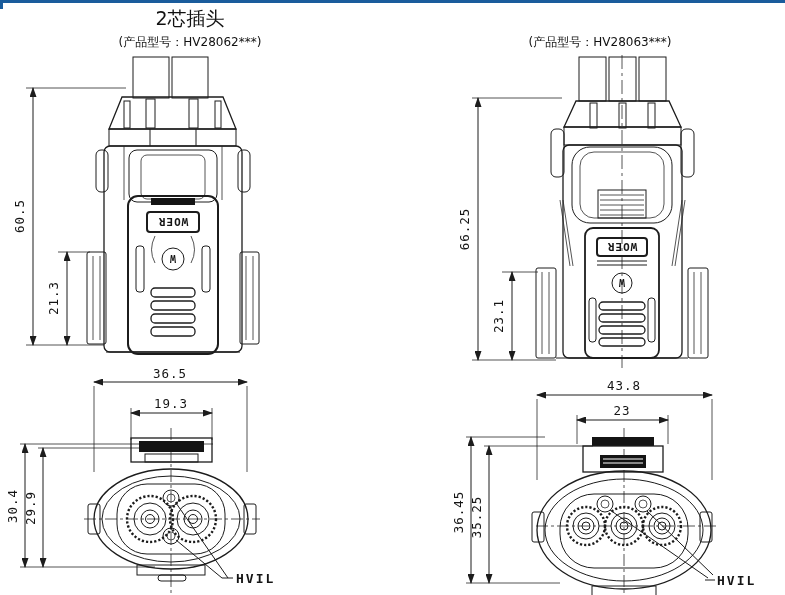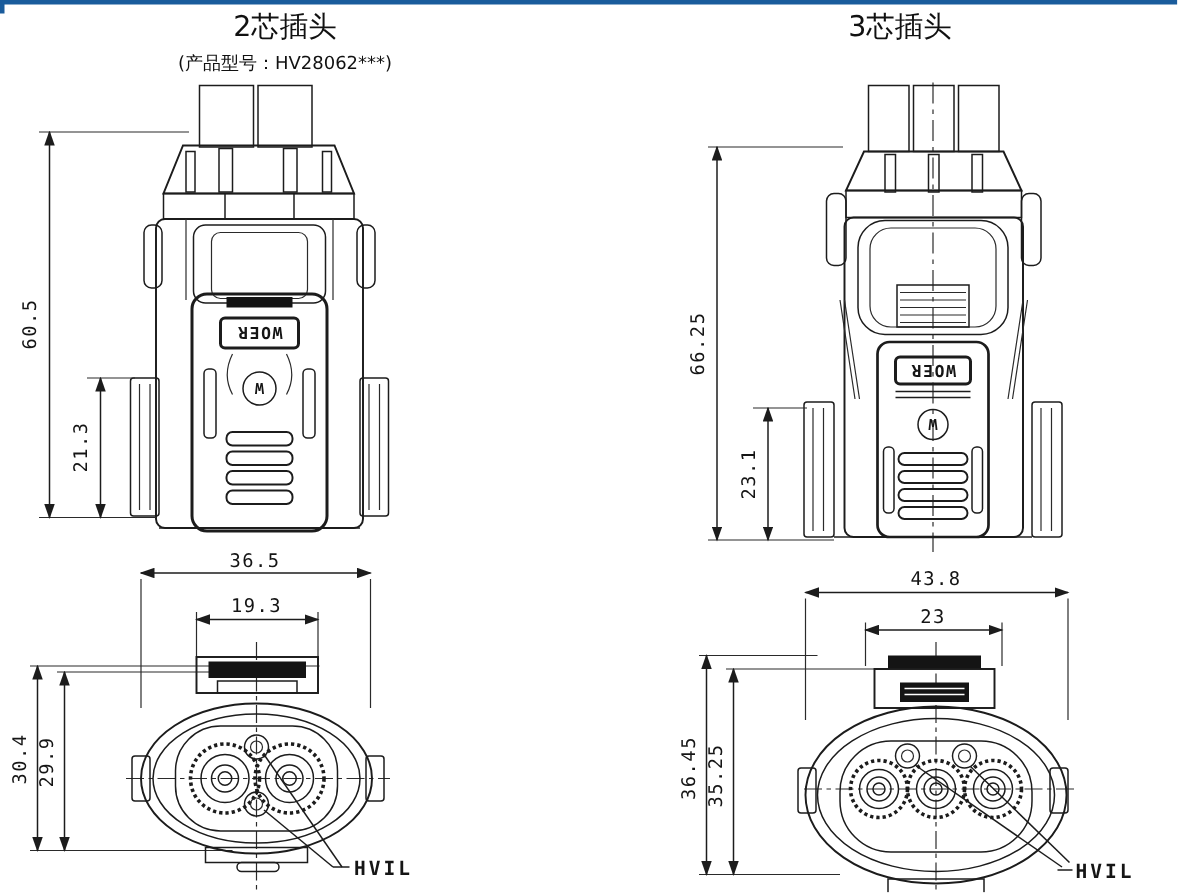--- a/index.html
+++ b/index.html
@@ -24,21 +24,21 @@
 </style>
 </head>
 <body>
 
 <div id="stage">
   <div class="topline" style="background: rgb(26, 92, 156);"></div>
   <div class="lefttick" style="background: rgb(26, 92, 156);"></div>
 
   <div class="title" style="left:40px;top:6px">2芯插头</div>
   <div class="subtitle" style="left:30px;top:31px">(产品型号：HV28062***)</div>
-  <div class="title" style="left:450px;top:6px">3芯插头</div>
+  <div class="subtitle" style="left:440px;top:31px">(产品型号：HV28063***)</div>
 
   <svg width="785" height="595" viewBox="0 0 785 595">
     <defs>
       <marker id="arr" orient="auto-start-reverse" refX="9" refY="3.5" markerWidth="10" markerHeight="7" markerUnits="userSpaceOnUse">
         <path d="M0,0 L10,3.5 L0,7 z" fill="#1c1c1c"></path>
       </marker>
     </defs>
 
     <g>
       <g>

